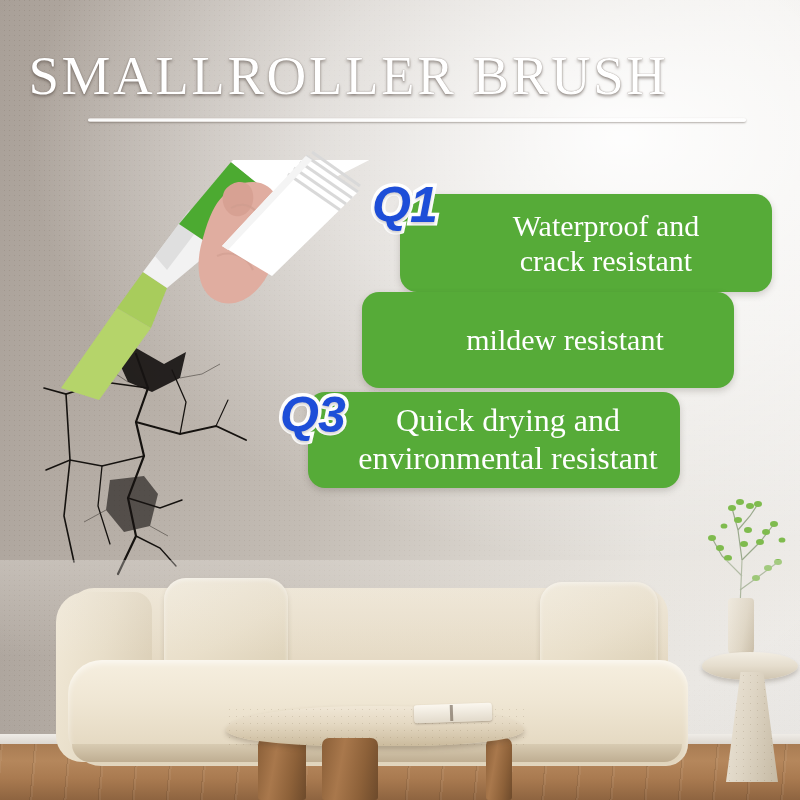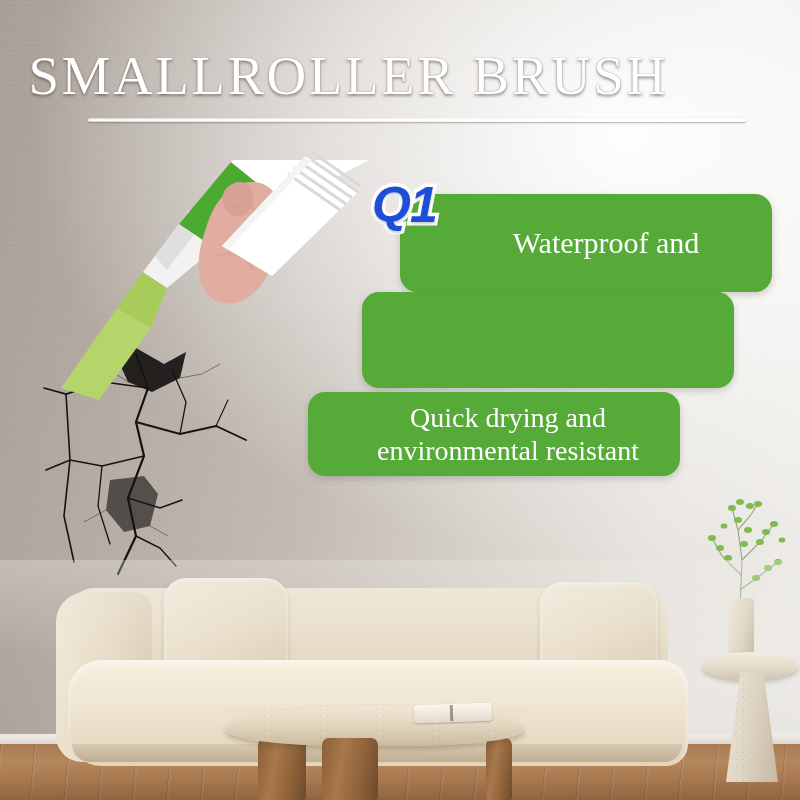--- a/index.html
+++ b/index.html
@@ -61,21 +61,21 @@
     display:flex;align-items:center;justify-content:center;
     text-align:center;
     font-family:"Liberation Serif", serif;
     line-height:1.18;
   }
   .banner .btext{padding-left:56px;padding-right:14px;}
   #q1{left:400px;top:182px;width:372px;height:98px;font-size:30px;margin-top:12px;}
   #q1 .btext{padding-left:54px;}
   #q2{left:362px;top:292px;width:372px;height:96px;font-size:30px;}
   #q2 .btext{padding-left:48px;}
-  #q3{left:308px;top:392px;width:372px;height:84px;font-size:28px;}
+  #q3{left:308px;top:392px;width:372px;height:96px;font-size:32px;}
   #q3 .btext{padding-left:36px;padding-right:8px;}
 
   .qbadge{
     position:absolute;
     font-family:"Liberation Sans", sans-serif;
     font-style:italic;font-weight:bold;
     color:#1d4ed8;
     letter-spacing:-1px;
     -webkit-text-stroke:7px #ffffff;
     paint-order:stroke fill;
@@ -265,35 +265,38 @@
     </g>
     <path d="M22 96 L106 6 L112 10 L28 100 Z" fill="#f4f4f4"></path>
   </svg>
 
   <div class="title">SMALLROLLER BRUSH</div>
   <div class="title-rule"></div>
 
   <div class="banner" id="q1">
     <div class="btext">
       <div>Waterproof and</div>
+      <div>crack resistant</div>
     </div>
   </div>
   <div class="qbadge" id="b1">Q1</div>
 
   <div class="banner" id="q2">
     <div class="btext">
+      <div>mildew resistant</div>
     </div>
   </div>
 
   <div class="banner" id="q3">
     <div class="btext">
       <div>Quick drying and</div>
       <div>environmental resistant</div>
     </div>
   </div>
+  <div class="qbadge" id="b3">Q3</div>
 
   <div class="baseboard"></div>
   <div class="floor">
     <div class="floor-planks"></div>
   </div>
 
   <div class="sofa-shadow"></div>
 
   <div class="sofa-back">
       <div class="sofa-tex"></div>

